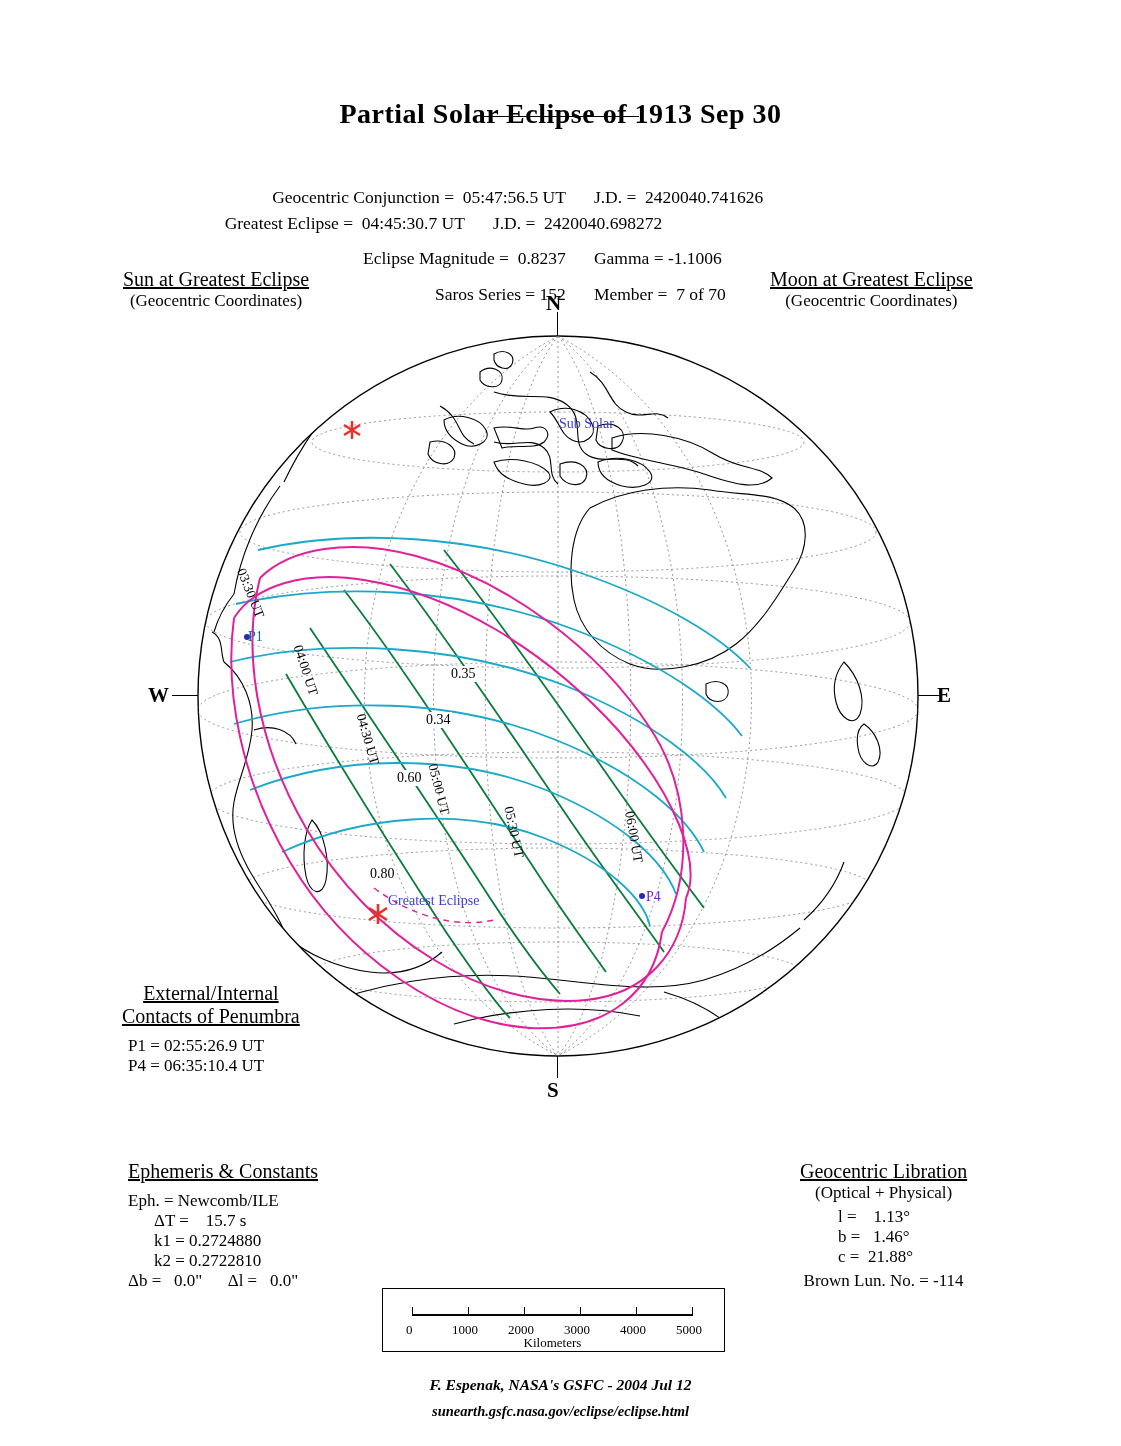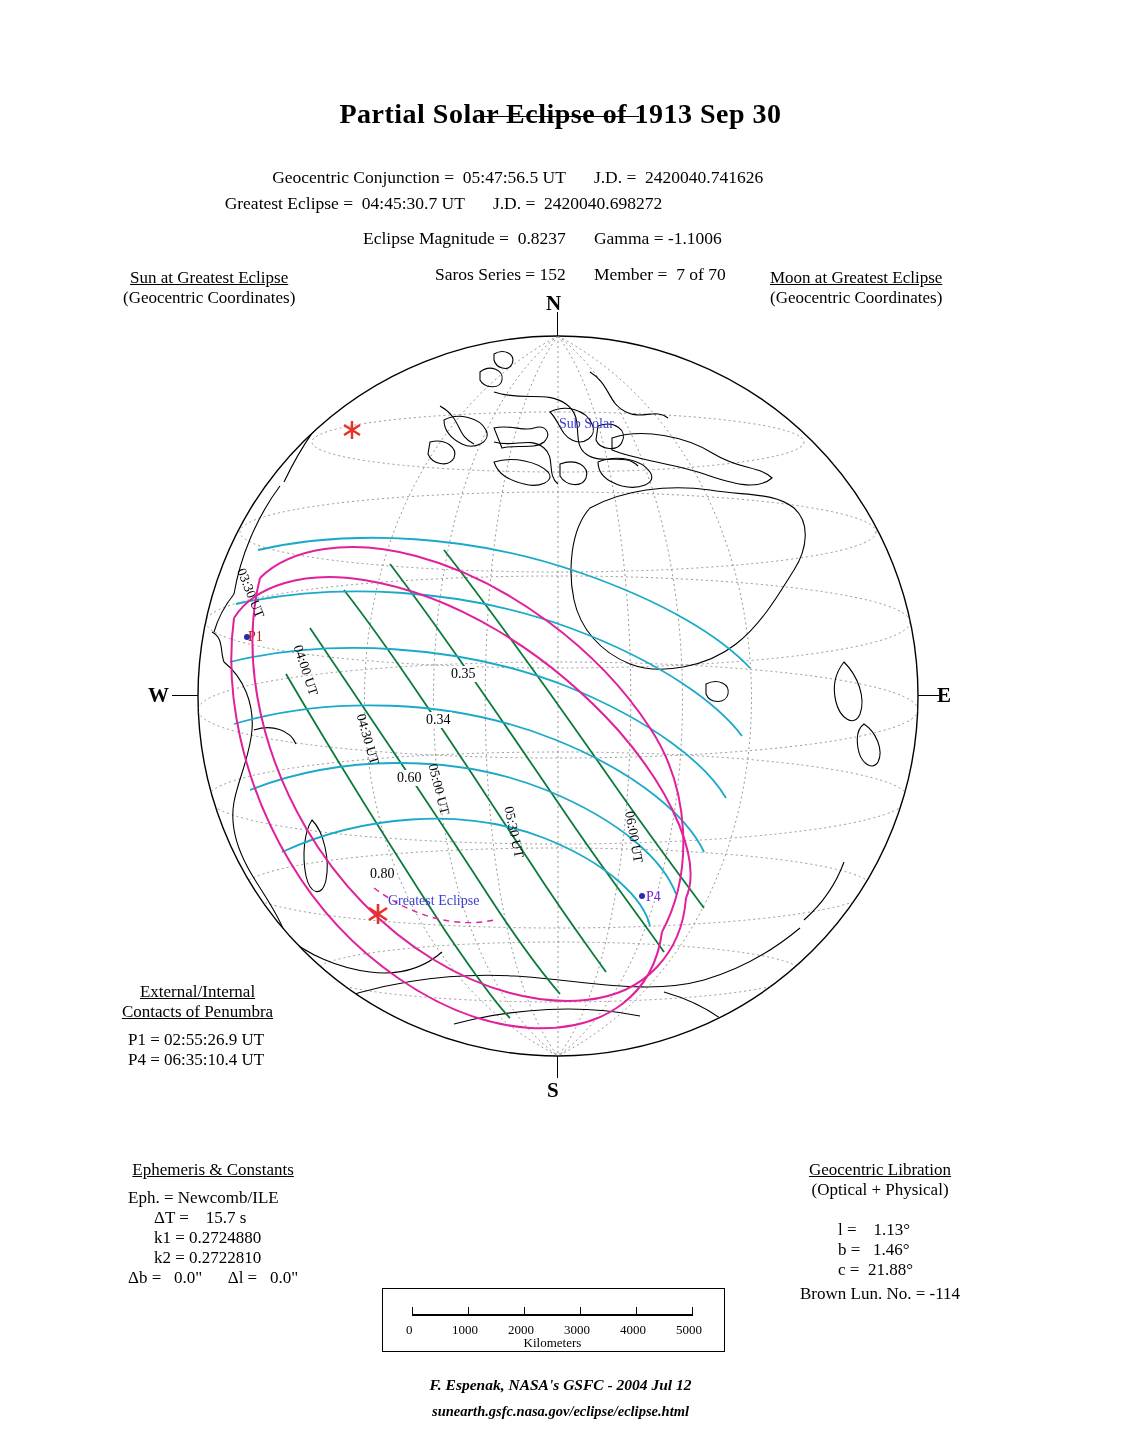--- a/index.html
+++ b/index.html
@@ -33,47 +33,47 @@
   
   .hdr {
     font-size: 17.5px;
     white-space: pre;
   }
   #hdr-conj      { top: 146px; left: 0; width: 1121px; }
   #hdr-greatest  { top: 172px; left: 0; width: 919px; }
   #hdr-mag       { top: 207px; left: 0; width: 1121px; }
   #hdr-saros     { top: 243px; left: 0; width: 1121px; }
 
-  .hdr .col-a { display: inline-block; width: 330px; text-align: right; }
+  .hdr .col-a { display: inline-block; width: 330px; text-align: right; margin-top: 20px; }
   .hdr .col-b { display: inline-block; width: 300px; text-align: left; padding-left: 28px;}
 
   
   .blockhead {
-    font-size: 17px;
+    font-size: 20px;
     text-decoration: underline;
     white-space: nowrap;
   }
   .blocksub { font-size: 17px; white-space: nowrap; }
   .blockline { font-size: 17px; white-space: pre; }
 
   #sun-block  { top: 268px; left: 123px; text-align: center; }
   #moon-block { top: 268px; left: 770px; text-align: center; }
   #sun-block .lines, #moon-block .lines { margin-top: 10px; text-align: left; }
   #sun-block .lines { padding-left: 10px; }
   #moon-block .lines { padding-left: 14px; }
 
   #contacts-block { top: 982px; left: 122px; text-align: center; }
   #contacts-block .lines { margin-top: 8px; text-align: left; padding-left: 6px; }
 
   #eph-block { top: 1160px; left: 128px; text-align: center;}
   #eph-block .lines { margin-top: 8px; text-align: left; }
   #eph-block .l-ind { padding-left: 26px; }
 
   #lib-block { top: 1160px; left: 800px; text-align: center;}
-  #lib-block .lines { margin-top: 20px; text-align: left; padding-left: 38px; }
+  #lib-block .lines { margin-top: 4px; text-align: left; padding-left: 38px; }
   #lib-block .brown { margin-top: 4px; padding-left: 0; }
 
   
   .compass { font-size: 21px; font-weight: bold; }
   #c-n { top: 291px; left: 546px; }
   #c-s { top: 1078px; left: 547px; }
   #c-w { top: 683px; left: 148px; }
   #c-e { top: 683px; left: 937px; }
   .tick { background: #000; }
   #tick-n { top: 312px; left: 557px; width: 1px; height: 26px; }
@@ -82,21 +82,21 @@
   #tick-e { top: 695px; left: 913px; width: 26px; height: 1px; }
 
   
   #globe-wrap { top: 332px; left: 194px; width: 728px; height: 728px; }
   svg { display: block; }
 
   
   .maplabel { font-size: 14px; color: #3b3bd0; white-space: nowrap; }
   #lbl-subsolar { top: 416px; left: 559px; }
   #lbl-greatest { top: 893px; left: 388px; }
-  #lbl-p1 { top: 629px; left: 248px; font-size: 14px; color: #b91c1c; }
+  #lbl-p1 { top: 629px; left: 248px; font-size: 14px; color: #0369a1; }
   #lbl-p4 { top: 889px; left: 646px; font-size: 14px; color: #6d28d9; }
 
   .magnum { font-size: 14px; color: #000; background: #fff; padding: 0 1px; }
   #m020 { top: 666px; left: 450px; }
   #m040 { top: 712px; left: 425px; }
   #m060 { top: 770px; left: 396px; }
   #m080 { top: 866px; left: 369px; }
 
   .utlabel {
     font-size: 13.5px; color: #000; white-space: nowrap;

